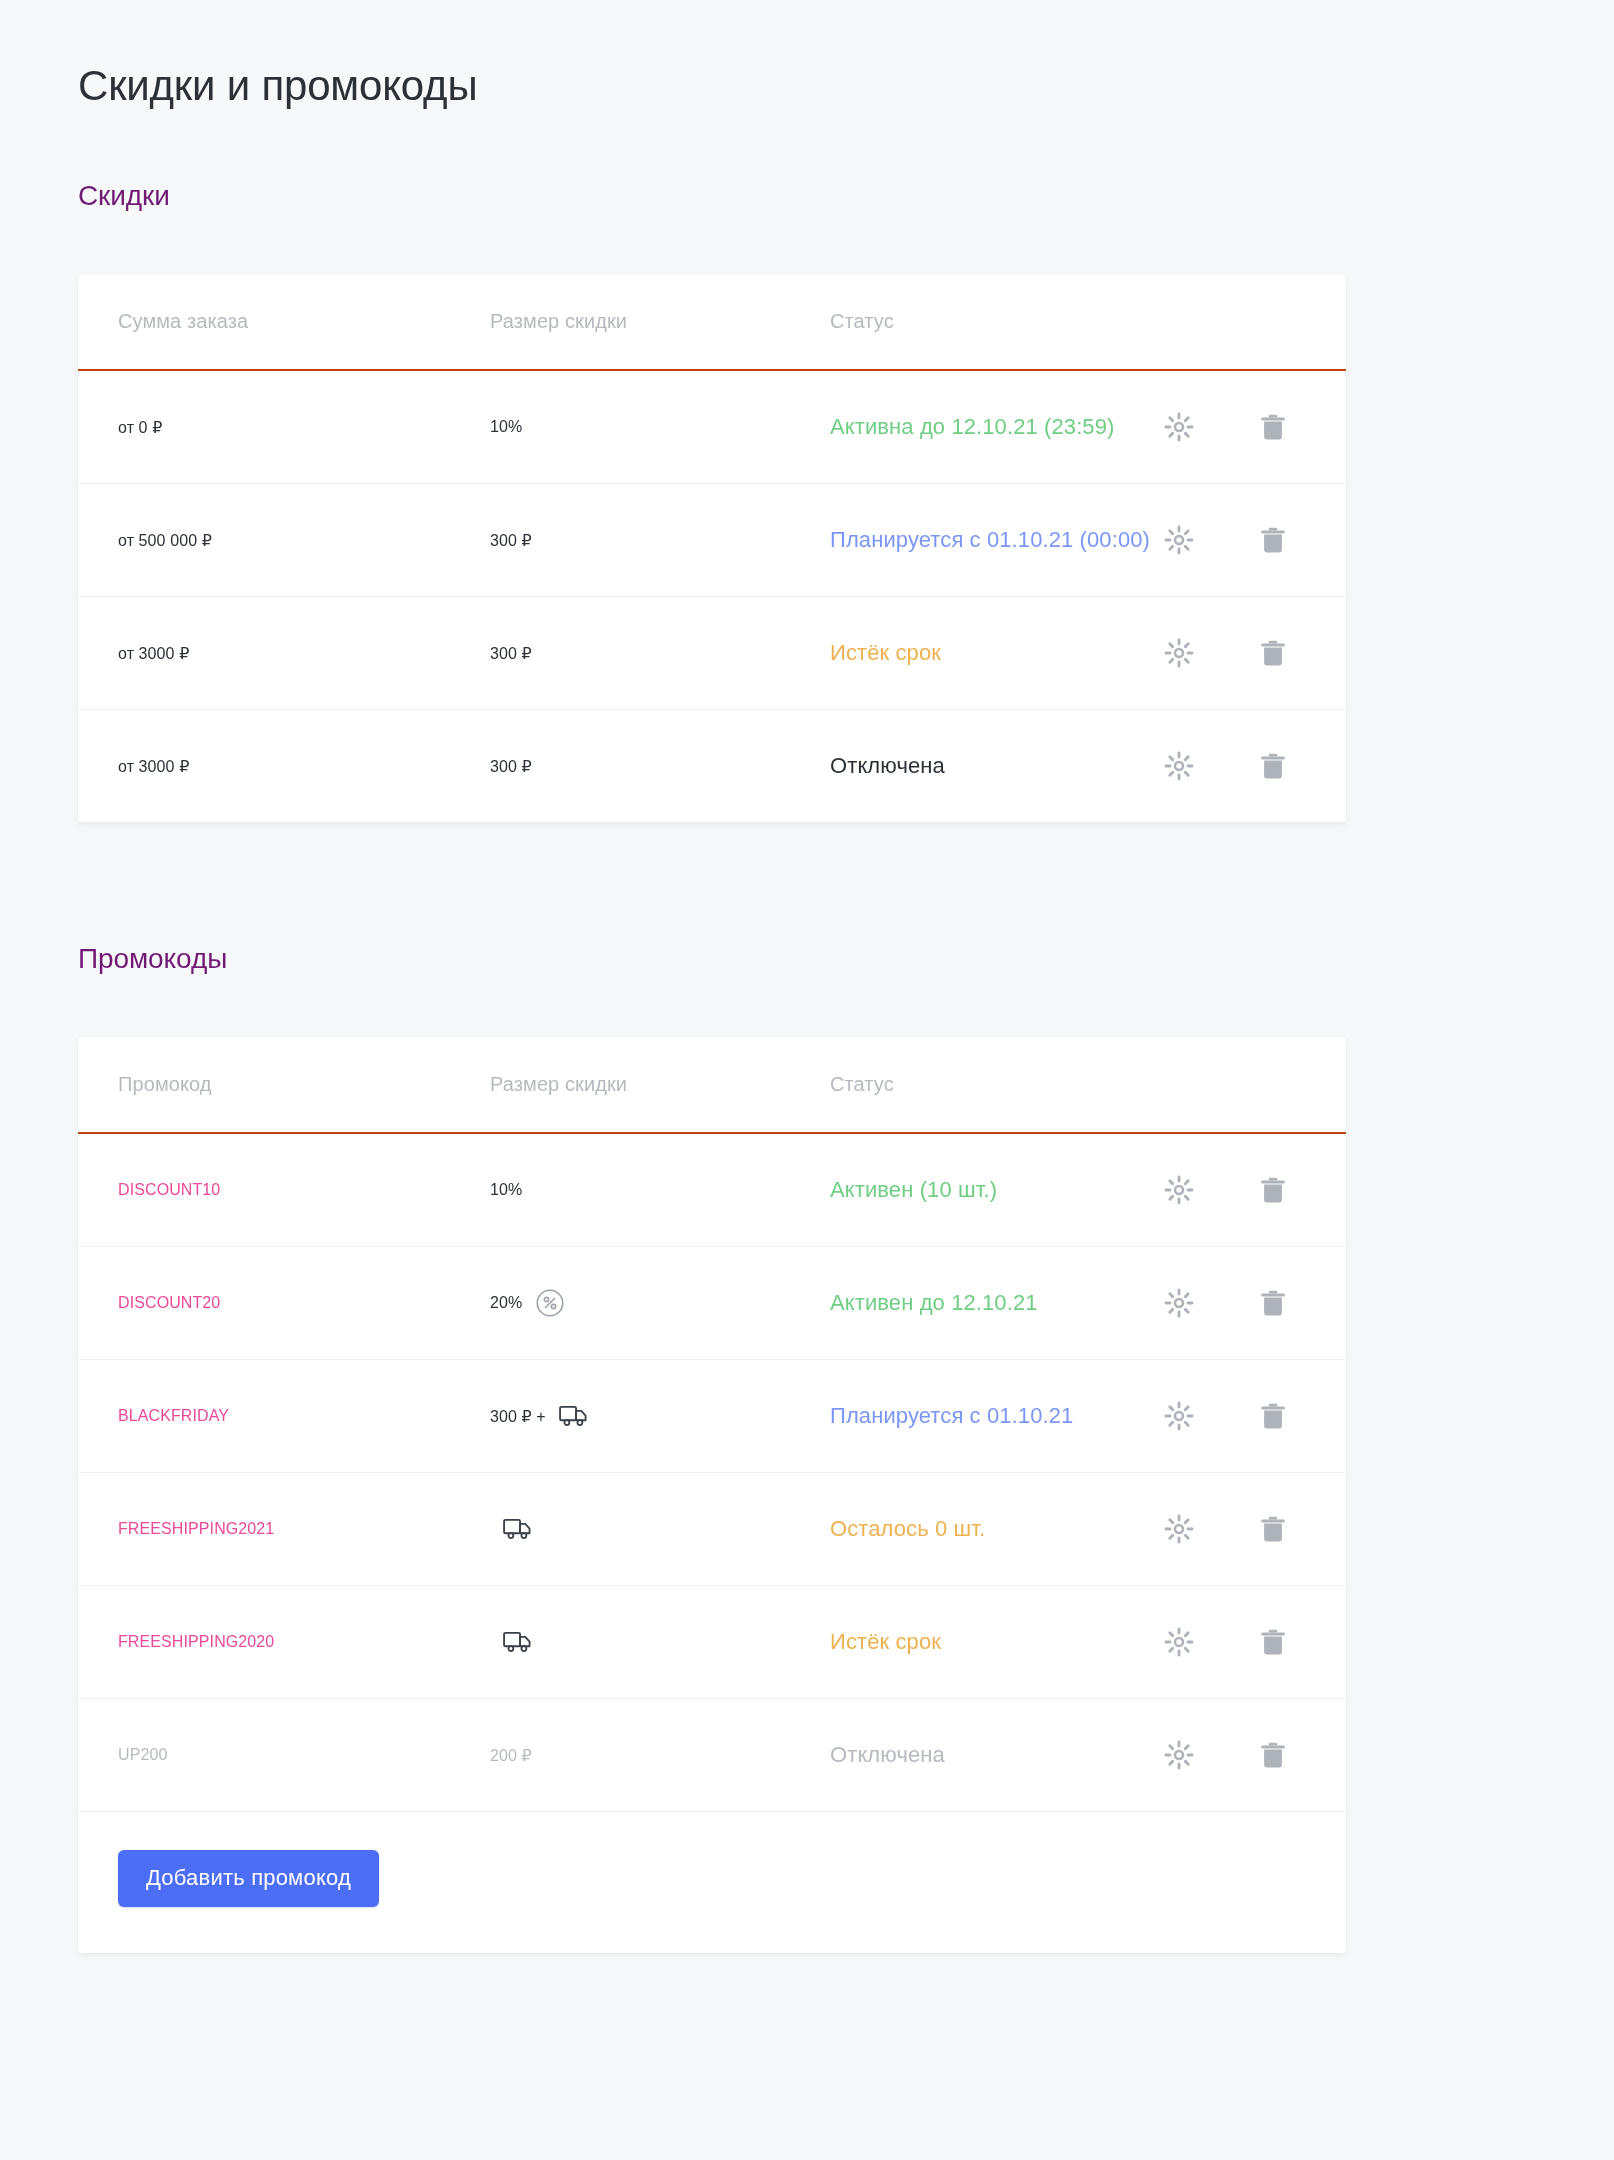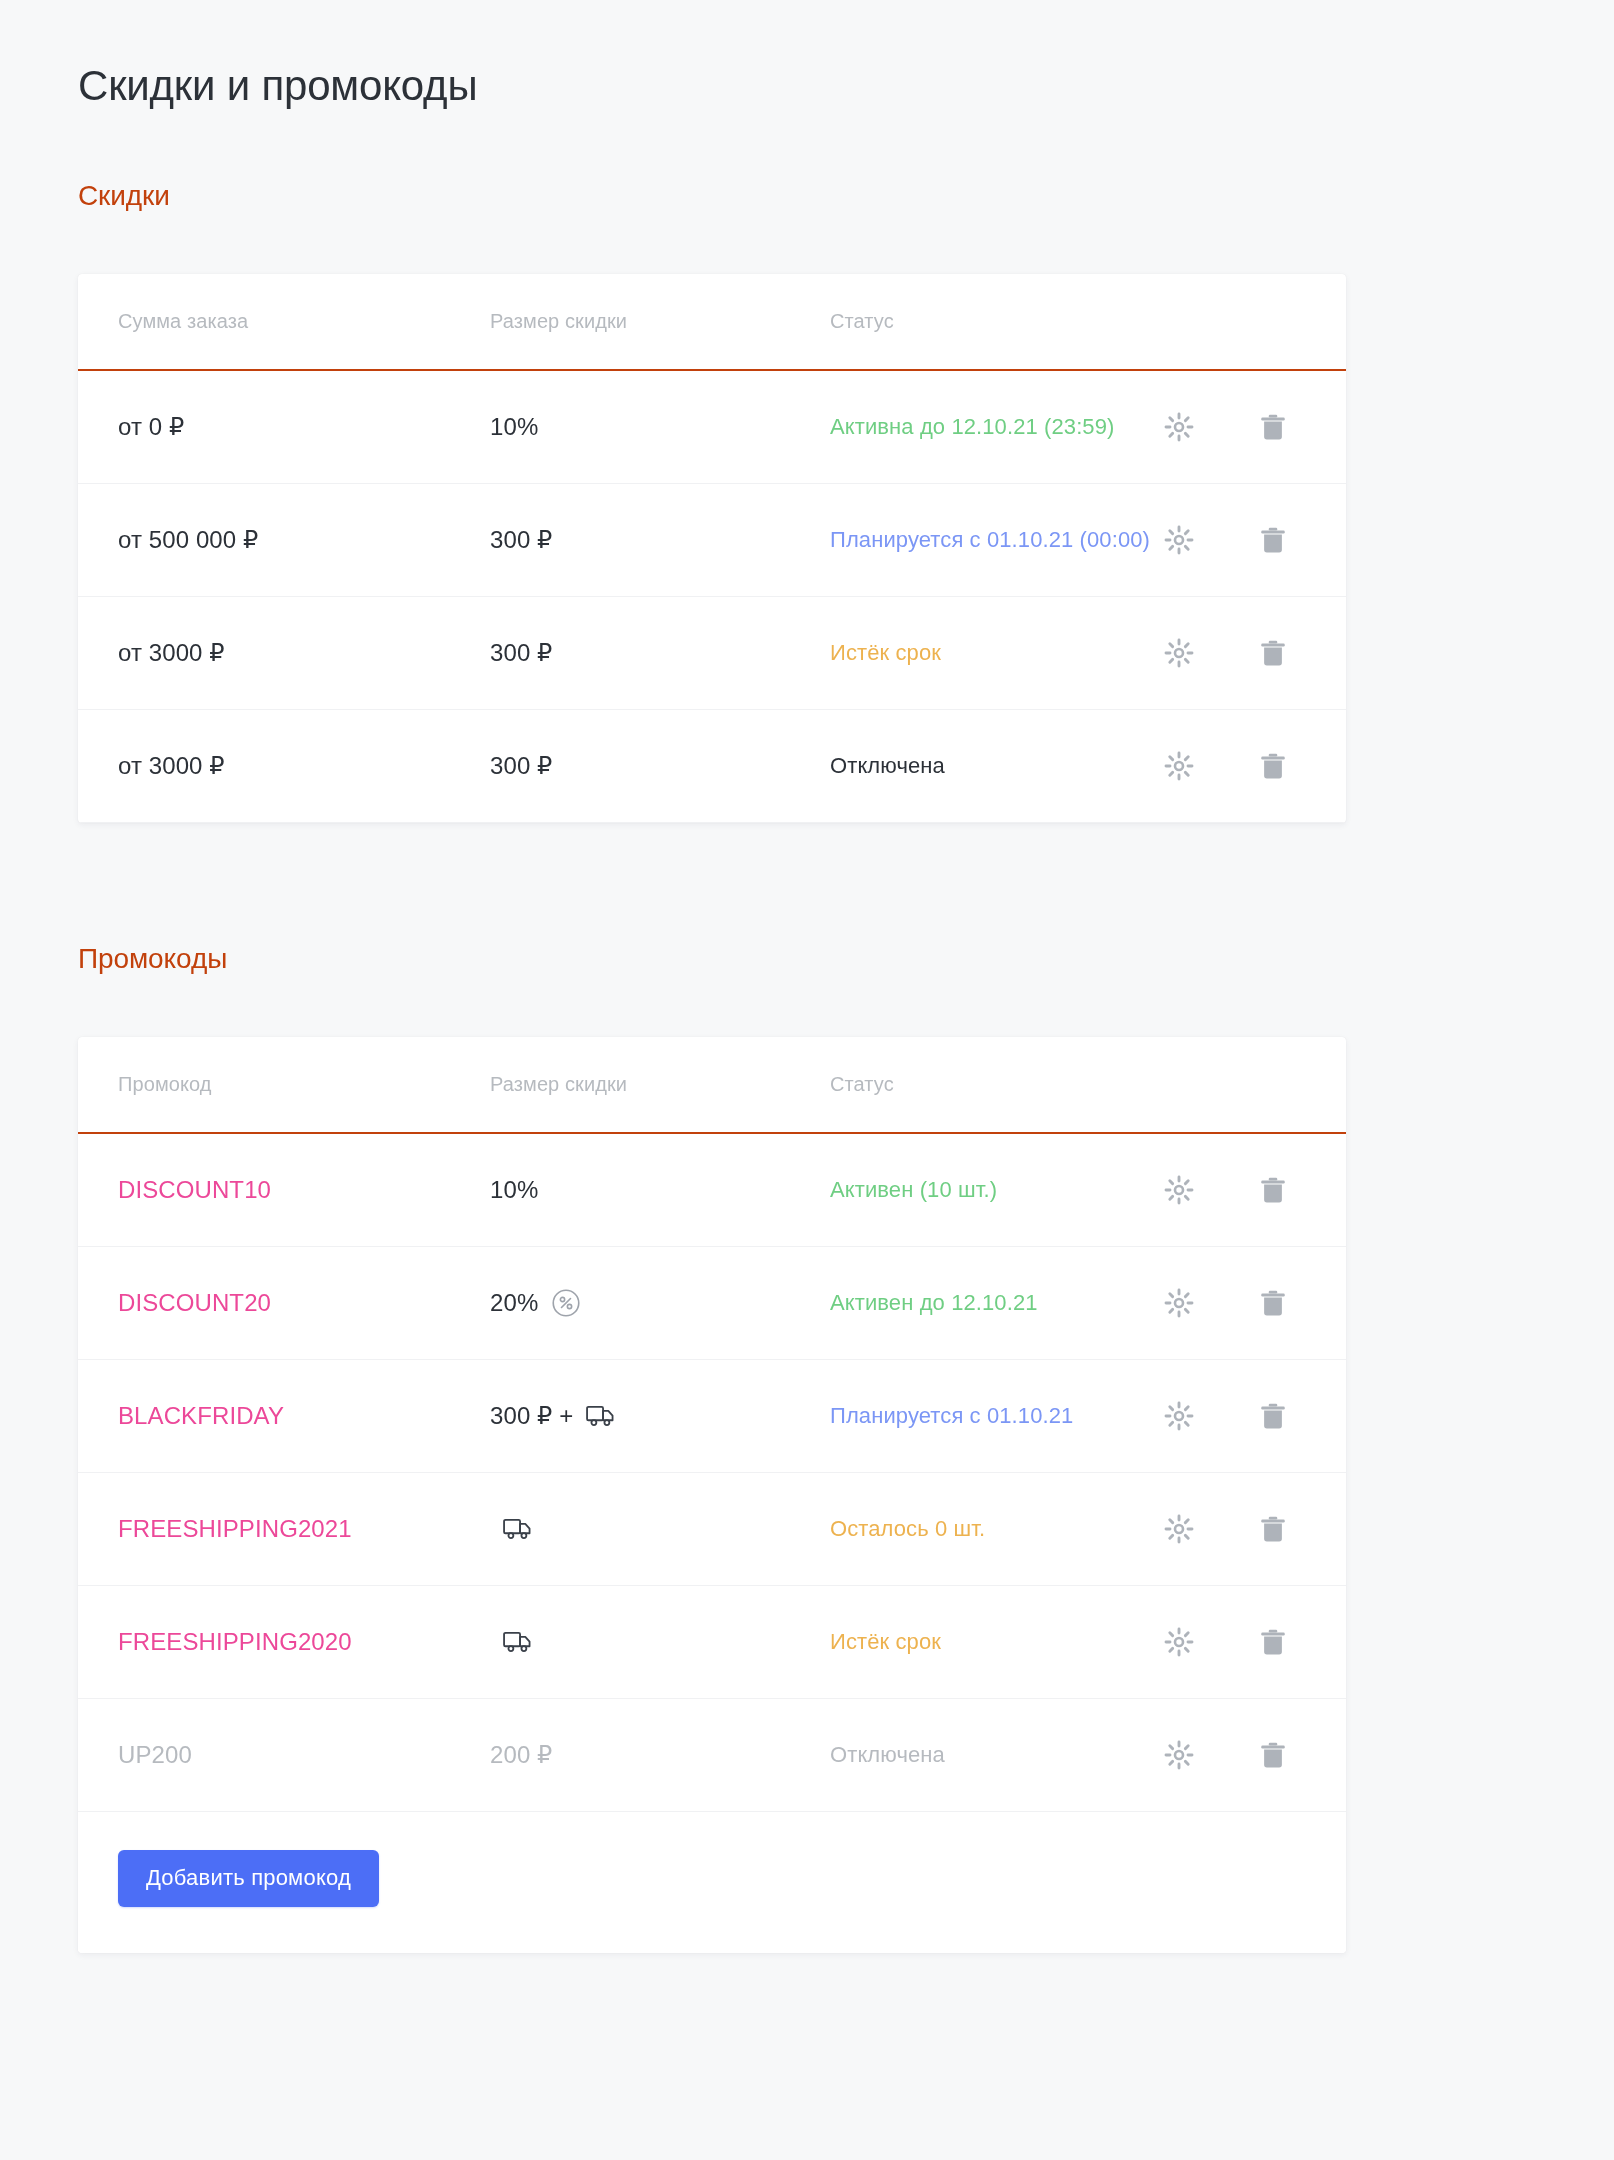--- a/index.html
+++ b/index.html
@@ -25,21 +25,21 @@
     color: #2c3138;
     letter-spacing: -0.2px;
     margin-bottom: 70px;
   }
 
   .section { margin-bottom: 0; }
 
   .section-heading {
     font-size: 28px;
     font-weight: 400;
-    color: #c2410c;
+    color: #701a75;
     letter-spacing: -0.1px;
     margin-bottom: 62px;
   }
 
   .card {
     background: #ffffff;
     border-radius: 4px;
     box-shadow: 0 2px 6px rgba(30, 40, 60, 0.06),
                 0 0 1px rgba(30, 40, 60, 0.10);
     overflow: hidden;
@@ -74,21 +74,21 @@
   }
 
   .th {
     font-size: 20px;
     color: #b6babf;
     font-weight: 400;
     letter-spacing: 0.1px;
   }
 
   .td {
-    font-size: 24px;
+    font-size: 16px;
     color: #2c3138;
     font-weight: 400;
     letter-spacing: 0.1px;
     display: flex;
     align-items: center;
     gap: 13px;
   }
 
   .td.strong { font-weight: 500; color: #ec4899; }
 

